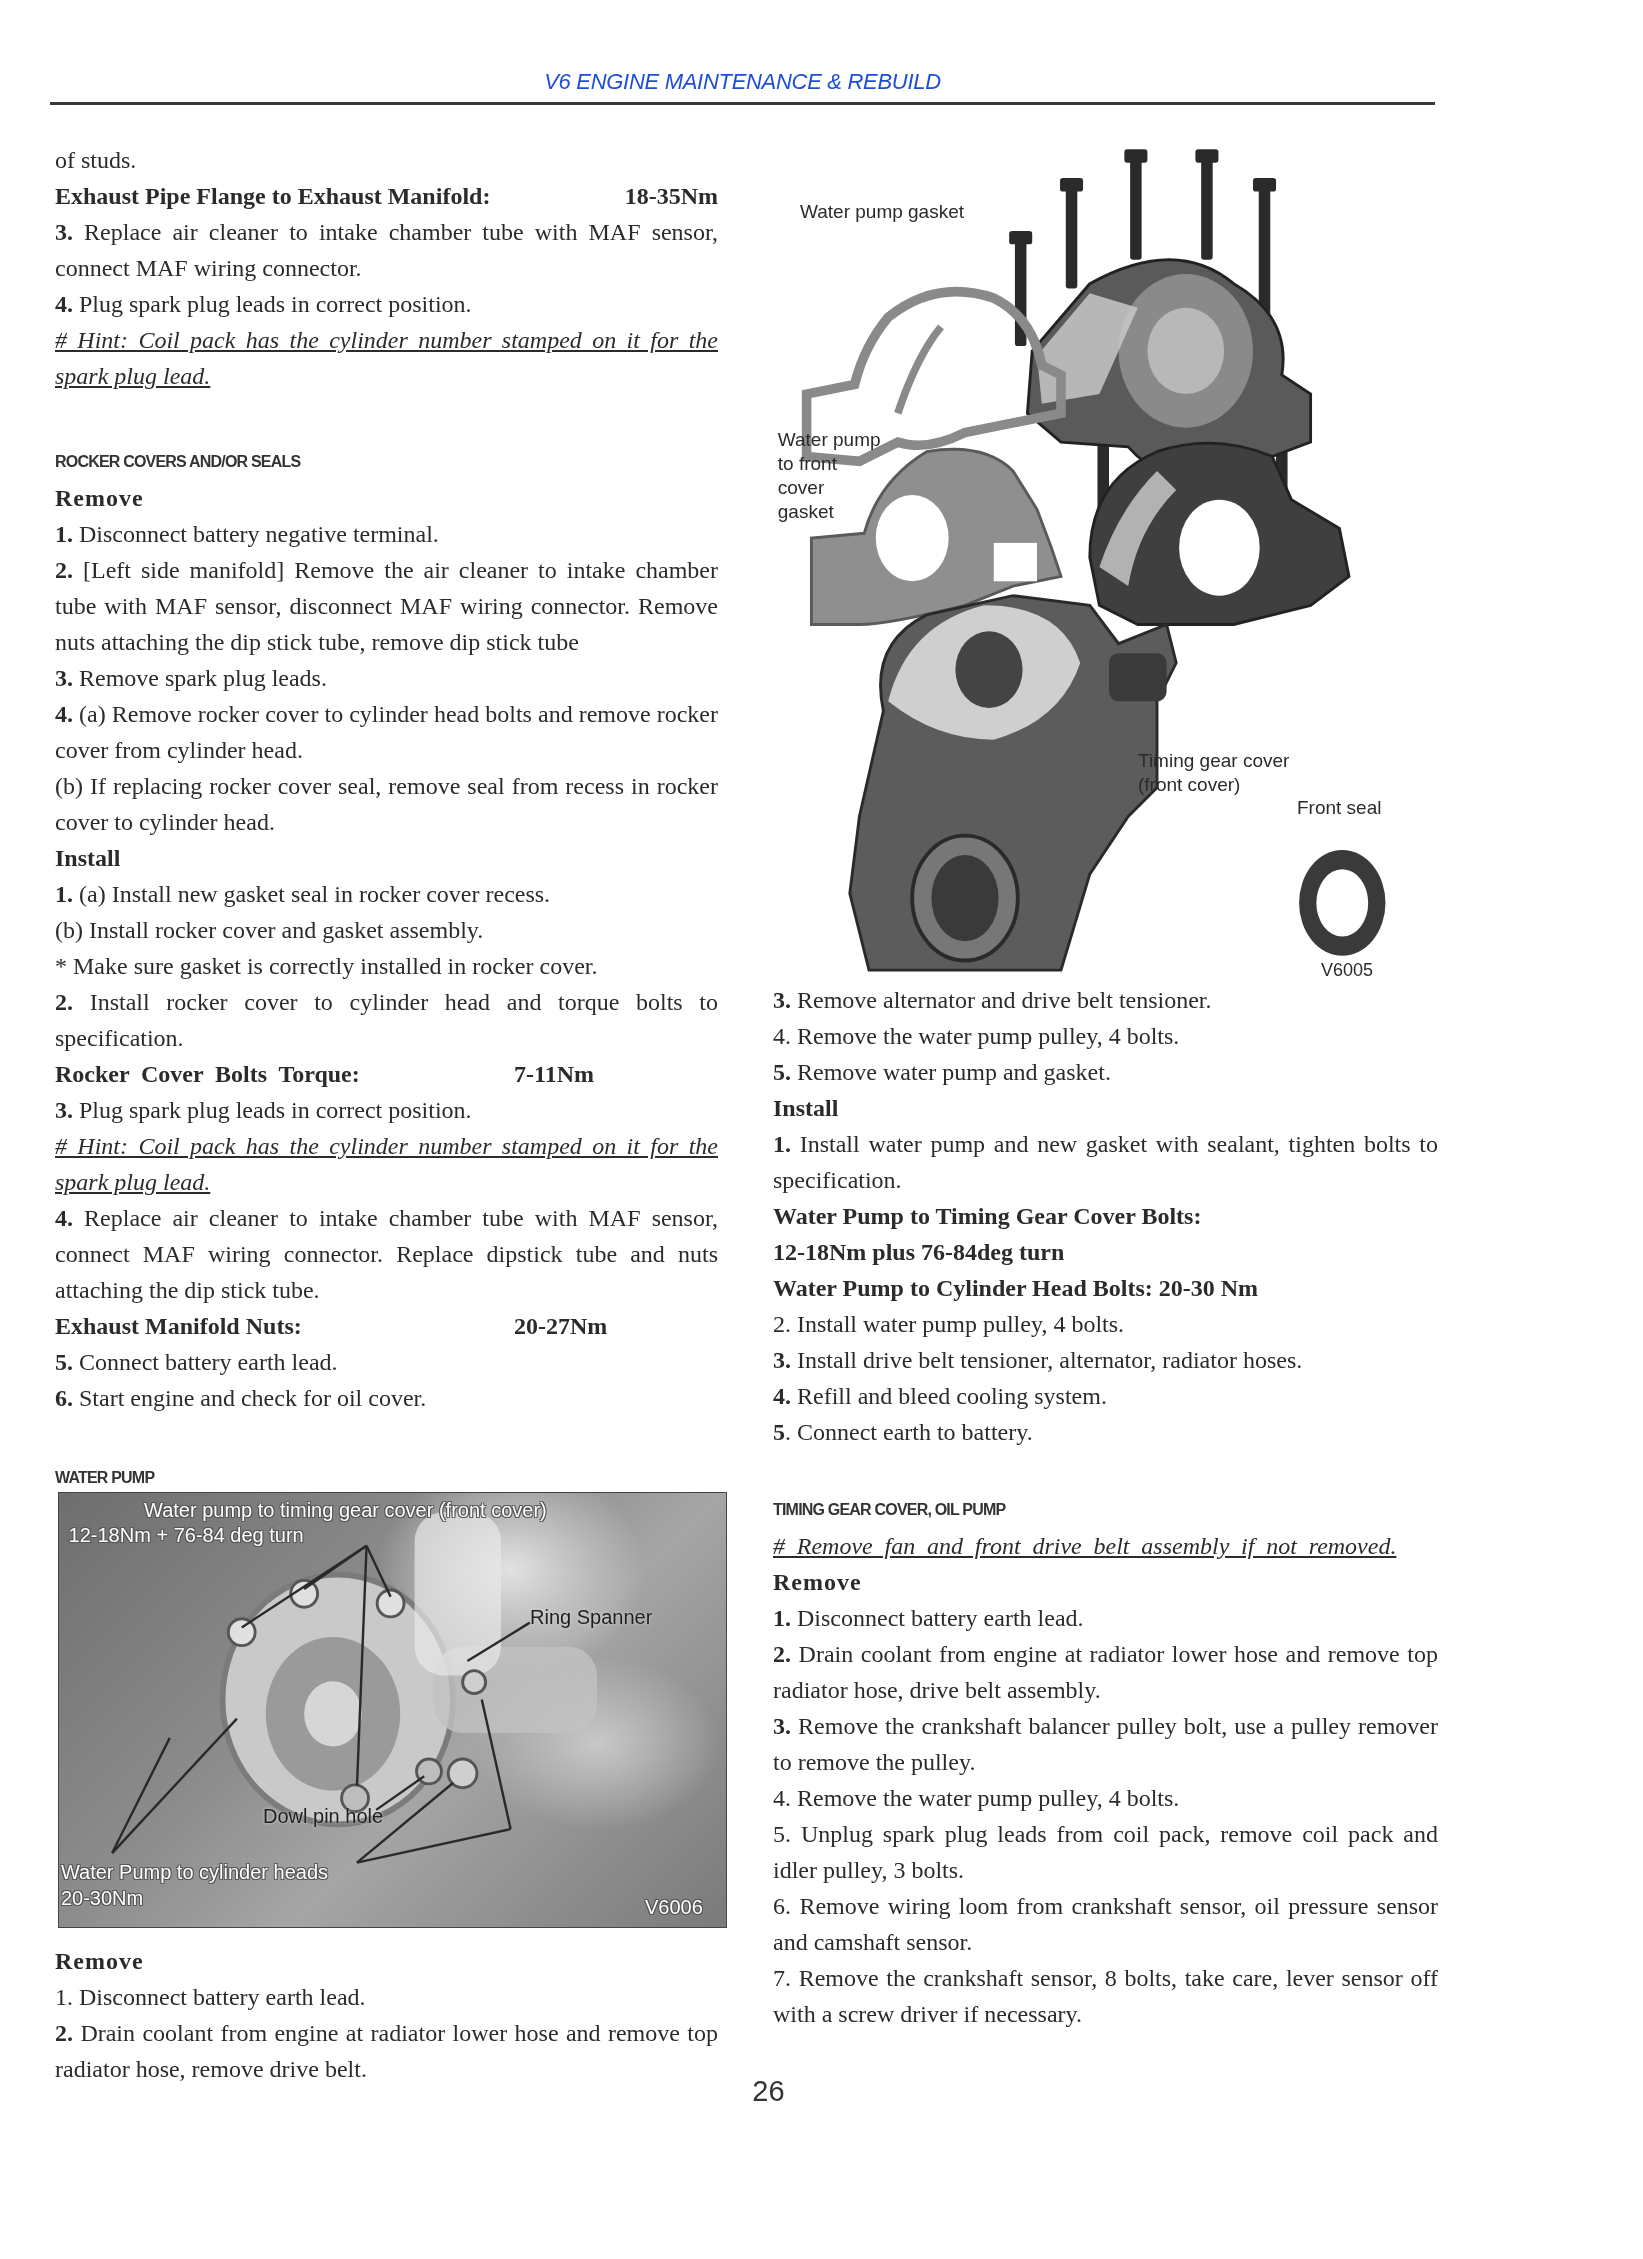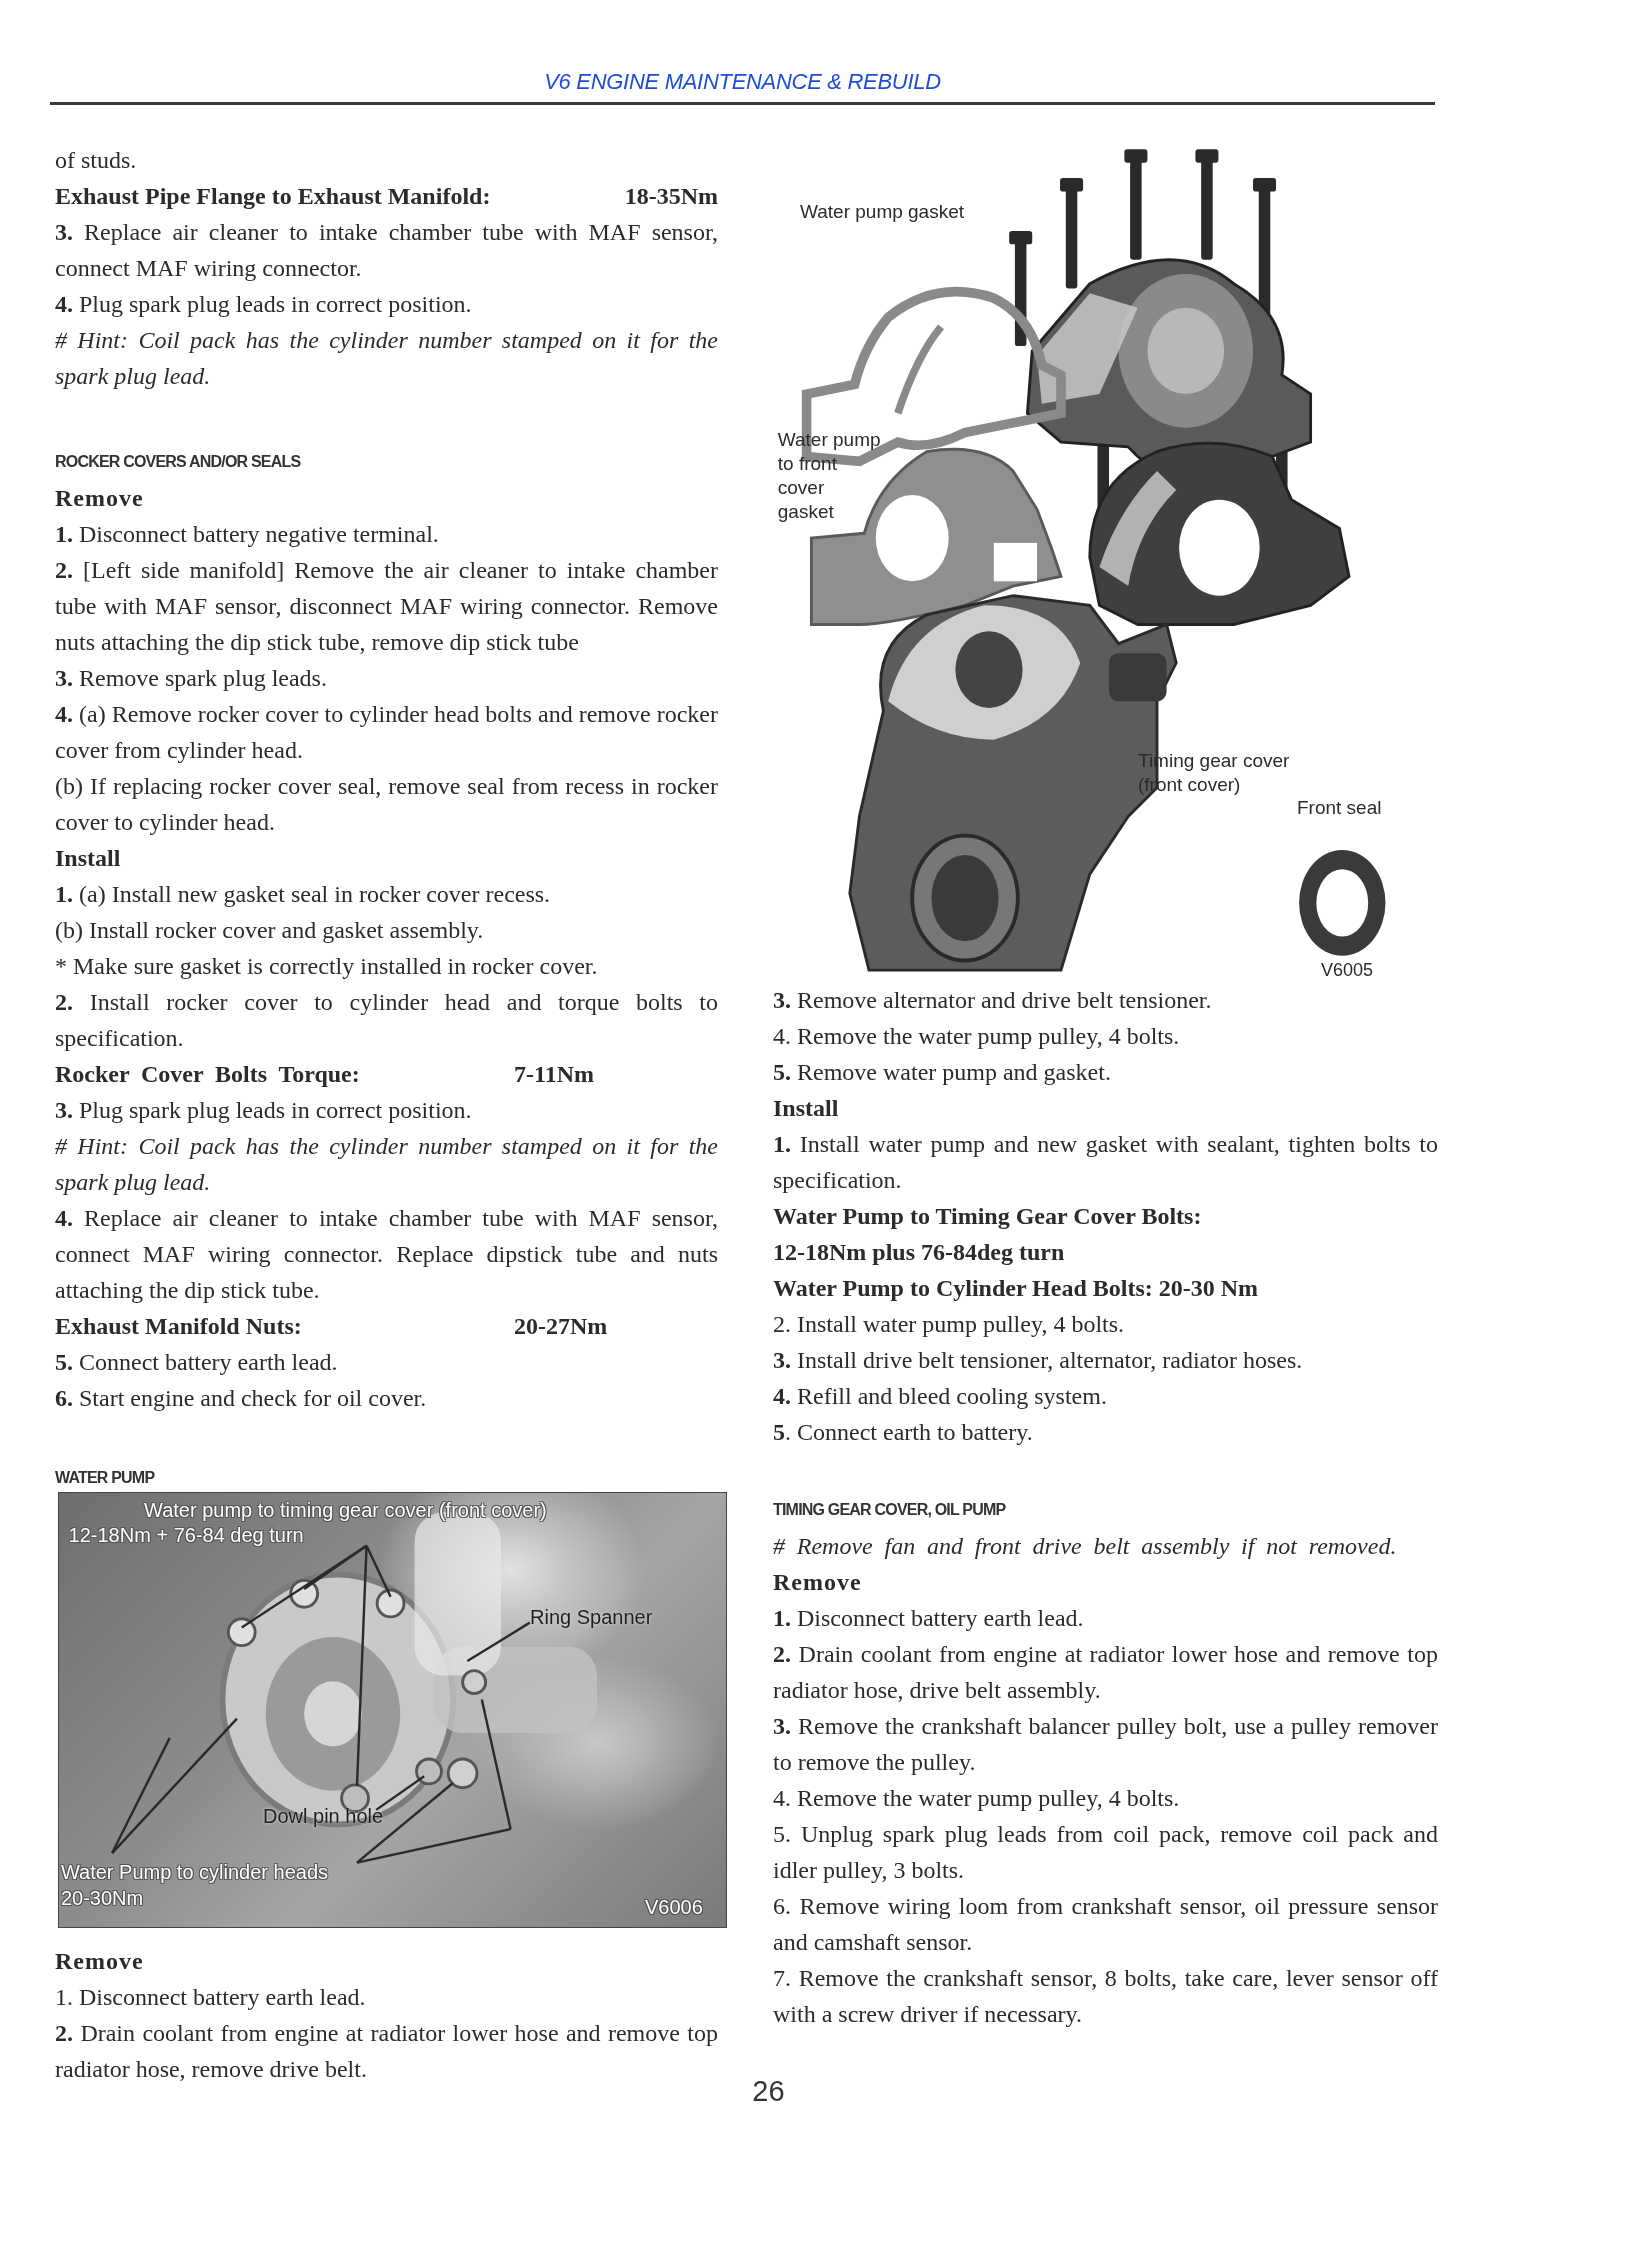--- a/index.html
+++ b/index.html
@@ -16,21 +16,21 @@
     }
     .header-rule {
       position: absolute; left: 50px; top: 102px; width: 1385px; height: 2.9px;
       background: #3a3a3a;
     }
     .col { position: absolute; font-size: 24px; line-height: 36px; }
     .col-left { left: 55px; top: 122px; width: 663px; margin-top: 20px; }
     .col-right { left: 773px; top: 982px; width: 665px; }
     .col p { margin: 0; text-align: justify; }
     .b { font-weight: bold; }
-    .i { font-style: italic; }
+    .i { font-style: italic; text-decoration: underline; }
     .sec-title {
       font-family: "Liberation Sans", "DejaVu Sans", sans-serif;
       font-weight: bold; font-size: 16px; letter-spacing: -0.8px; color: #333;
       margin: 0;
     }
     .sub { font-weight: bold; letter-spacing: 1px; margin: 0; }
     .spec { font-weight: bold; display: flex; }
     .spec .spec-label { flex: 0 0 auto; }
     .spec .spec-val { margin-left: auto; }
     .spec.fixed .spec-val { margin-left: 0; position: absolute; left: 459px; }

